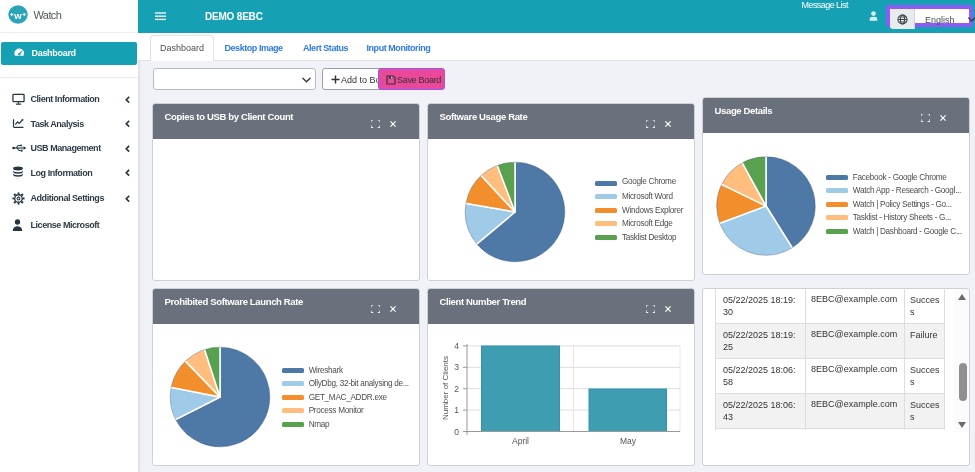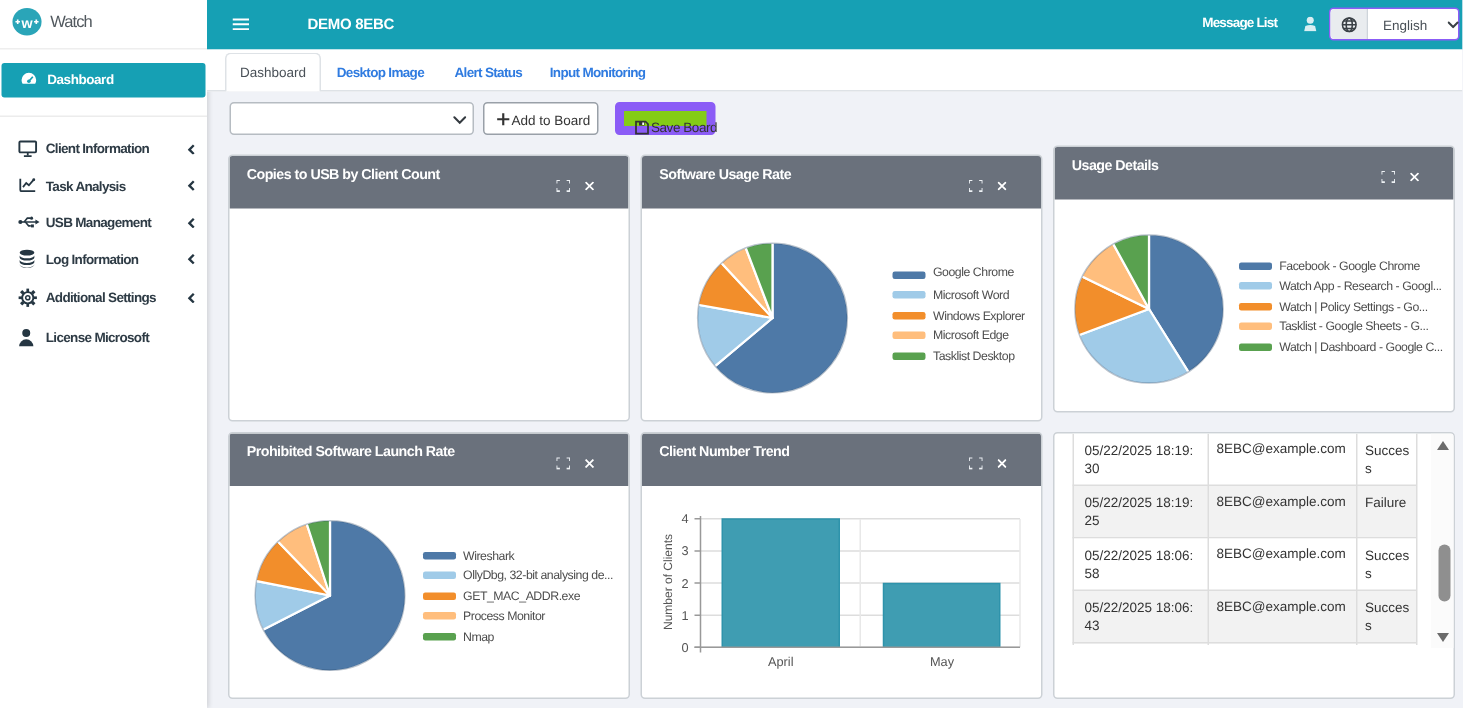--- a/index.html
+++ b/index.html
@@ -112,26 +112,26 @@
 
 <div style="position:absolute;left:138px;top:0;width:837px;height:33px;background:#16a0b4"></div>
 <svg width="11" height="9" style="position:absolute;left:155px;top:11.5px">
     <g stroke="#fff" stroke-width="1.3">
   <line x1="0" y1="1" x2="11" y2="1"></line>
       <line x1="0" y1="4.2" x2="11" y2="4.2"></line>
       <line x1="0" y1="7.4" x2="11" y2="7.4"></line>
     </g>
   </svg>
 <span style="position:absolute;left:205px;top:11px;color:#fff;font-weight:bold;font-size:10px;letter-spacing:-0.2px">DEMO 8EBC</span>
-<span style="position:absolute;left:801.5px;top:10px;color:#fff;font-weight:700;font-size:9px;letter-spacing:-0.55px;white-space:nowrap">Message List</span>
+<span style="position:absolute;left:801.5px;top:0;color:#fff;font-weight:400;font-size:9px;letter-spacing:-0.55px;white-space:nowrap">Message List</span>
 <svg width="9" height="10" style="position:absolute;left:869px;top:11px" viewBox="0 0 10 11">
   <circle cx="5" cy="2.8" r="2.6" fill="#d9eef2"></circle>
     <path d="M0.5,10.8 L1.4,6.9 Q5,5.7 8.6,6.9 L9.5,10.8 Z" fill="#d9eef2"></path>
   </svg>
-<div style="position:absolute;left:886px;top:5px;width:87px;height:21.5px;background:#fff;border:1px solid #8b5cf6;border-radius:3px">
+<div style="position:absolute;left:886px;top:5px;width:87px;height:21.5px;background:#fff;border:4px solid #8b5cf6;border-radius:3px">
   <div style="position:absolute;left:0;top:0;width:24.5px;height:19.5px;background:#e9ecef;border-right:1px solid #ced4da;border-radius:3px 0 0 3px">
     <svg width="11" height="11" style="position:absolute;left:7px;top:4.5px" viewBox="0 0 14 14">
       <circle cx="7" cy="7" r="5.8" fill="none" stroke="#3a4046" stroke-width="1.3"></circle>
       <ellipse cx="7" cy="7" rx="2.6" ry="5.8" fill="none" stroke="#3a4046" stroke-width="1.3"></ellipse>
       <line x1="1.2" y1="7" x2="12.8" y2="7" stroke="#3a4046" stroke-width="1.3"></line>
       <line x1="2" y1="3.8" x2="12" y2="3.8" stroke="#3a4046" stroke-width="1.1"></line>
       <line x1="2" y1="10.2" x2="12" y2="10.2" stroke="#3a4046" stroke-width="1.1"></line>
     </svg>
   </div>
   <span style="position:absolute;left:35px;top:5.5px;font-size:9px;color:#495057">English</span>
@@ -151,21 +151,21 @@
   <svg width="9" height="6" style="position:absolute;left:148px;top:8px" viewBox="0 0 10 6">
     <path d="M1,1 L5,5 L9,1" fill="none" stroke="#343a40" stroke-width="1.5" stroke-linecap="round"></path>
     </svg>
 </div>
 <div style="position:absolute;left:322px;top:68px;width:77px;height:21.5px;background:#fff;border:1px solid #99a0a8;border-radius:3px">
   <svg width="9" height="9" style="position:absolute;left:8px;top:6px" viewBox="0 0 10 10">
     <path d="M5,0.5 V9.5 M0.5,5 H9.5" stroke="#333" stroke-width="1.6"></path>
     </svg>
   <span style="position:absolute;left:18px;top:5.5px;font-size:9px;color:#333;white-space:nowrap">Add to Board</span>
 </div>
-<div style="position:absolute;left:410px;top:68px;width:67px;height:21.5px;background:#84cc16;border:6px solid #8b5cf6;border-radius:3px">
+<div style="position:absolute;left:378px;top:68px;width:67px;height:21.5px;background:#ec4899;border:1px solid #8b5cf6;border-radius:3px">
   <svg width="10" height="10" style="position:absolute;left:7px;top:5.5px" viewBox="0 0 12 12">
     <path d="M1.2,1.2 H8.8 L10.8,3.2 V10.8 H1.2 Z" fill="none" stroke="#333" stroke-width="1.4"></path>
     <rect x="3.6" y="1.6" width="4.4" height="2.8" fill="#333"></rect>
     <rect x="6.2" y="2" width="1.4" height="2" fill="#fff"></rect>
     </svg>
   <span style="position:absolute;left:18px;top:5.5px;font-size:9px;color:#333;letter-spacing:-0.3px;white-space:nowrap">Save Board</span>
 </div>
 
 <div class="card" style="left:152px;top:103px">
   <div class="chead">
@@ -228,21 +228,21 @@
         <path d="M63.0,73.0 L38.91,29.18 A50,50 0 0 1 63.00,23.00 Z" fill="#59a14f" stroke="#fff" stroke-width="1.5" stroke-linejoin="round"></path>
         <circle cx="63" cy="73" r="49.4" fill="none" stroke="rgba(25,55,90,0.3)" stroke-width="1"></circle>
       </svg>
       <div style="position:absolute;left:122.8px;top:41.9px;width:22px;height:5px;border-radius:1.5px;background:#4e79a7"></div>
       <div style="position:absolute;left:149.8px;top:39.8px;font-size:8.2px;letter-spacing:-0.3px;color:#4d4d4d;white-space:nowrap">Facebook - Google Chrome</div>
       <div style="position:absolute;left:122.8px;top:55.4px;width:22px;height:5px;border-radius:1.5px;background:#a0cbe8"></div>
       <div style="position:absolute;left:149.8px;top:53.3px;font-size:8.2px;letter-spacing:-0.3px;color:#4d4d4d;white-space:nowrap">Watch App - Research - Googl...</div>
       <div style="position:absolute;left:122.8px;top:68.9px;width:22px;height:5px;border-radius:1.5px;background:#f28e2b"></div>
       <div style="position:absolute;left:149.8px;top:66.8px;font-size:8.2px;letter-spacing:-0.3px;color:#4d4d4d;white-space:nowrap">Watch | Policy Settings - Go...</div>
       <div style="position:absolute;left:122.8px;top:82.4px;width:22px;height:5px;border-radius:1.5px;background:#ffbe7d"></div>
-      <div style="position:absolute;left:149.8px;top:80.3px;font-size:8.2px;letter-spacing:-0.3px;color:#4d4d4d;white-space:nowrap">Tasklist - Google Sheets - G...</div>
+      <div style="position:absolute;left:149.8px;top:80.3px;font-size:8.2px;letter-spacing:-0.3px;color:#4d4d4d;white-space:nowrap">Tasklist - History Sheets - G...</div>
       <div style="position:absolute;left:122.8px;top:95.9px;width:22px;height:5px;border-radius:1.5px;background:#59a14f"></div>
       <div style="position:absolute;left:149.8px;top:93.8px;font-size:8.2px;letter-spacing:-0.3px;color:#4d4d4d;white-space:nowrap">Watch | Dashboard - Google C...</div>
     </div>
 </div>
 <div class="card" style="left:152px;top:288px">
   <div class="chead">
       <span class="ctitle">Prohibited Software Launch Rate</span>
     <span class="cico" style="right:39.5px;top:16px"><svg width="9" height="7.5" viewBox="0 0 12 10">
           <path d="M0,3 V0 H3 M9,0 H12 V3 M12,7 V10 H9 M3,10 H0 V7" fill="none" stroke="#eef2f5" stroke-width="1.6"></path>
         </svg></span>

